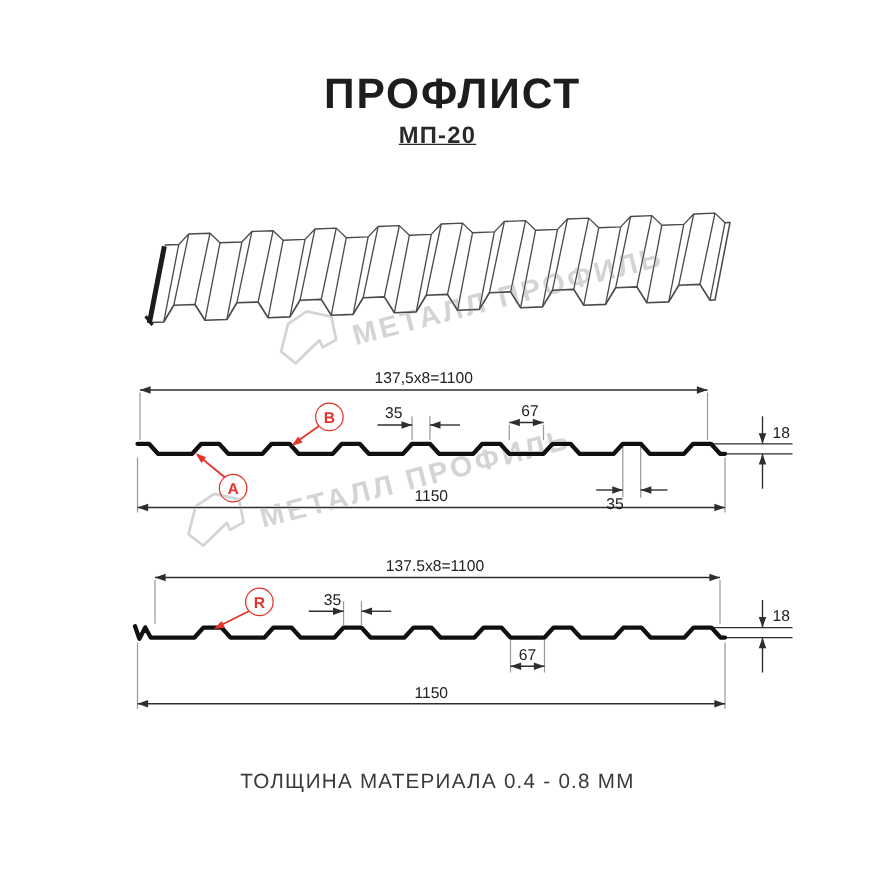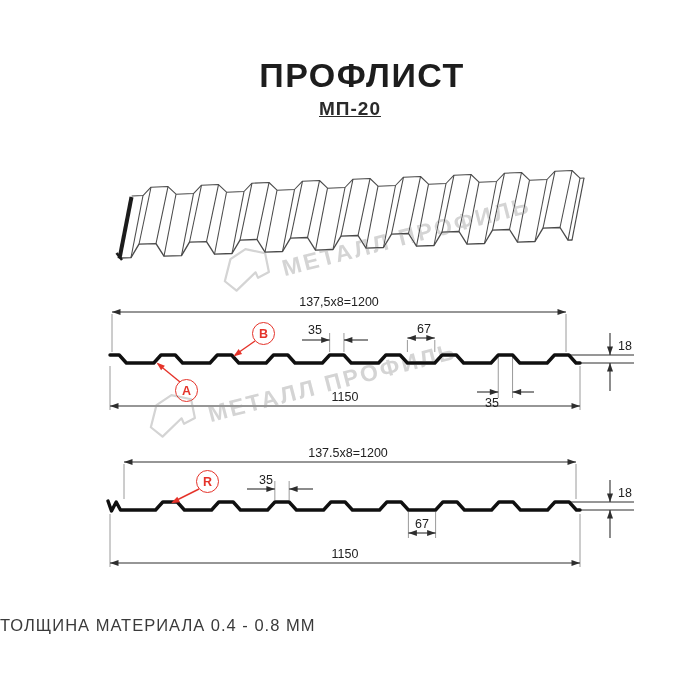--- a/index.html
+++ b/index.html
@@ -2,21 +2,21 @@
 <html><head>
 <meta charset="utf-8">
 <style>
   html,body{margin:0;padding:0;background:#fff;}
   .stage{position:relative;width:700px;height:700px;background:#fff;overflow:hidden;
          font-family:"Liberation Sans",sans-serif;}
   .title{position:absolute;left:0;right:0;top:56px;text-align:center;
          font-size:34px;font-weight:800;letter-spacing:1.5px;color:#1d1d1d;padding-left:24px;}
   .subtitle{position:absolute;left:0;right:0;top:98px;text-align:center;
          font-size:19px;font-weight:700;letter-spacing:1px;color:#2a2a2a;text-decoration:underline;}
-  .footer{position:absolute;left:0;right:0;top:616px;
+  .footer{position:absolute;left:0;right:0;top:616px;text-align:center;
          font-size:16.5px;font-weight:500;letter-spacing:1px;color:#3a3a3a;}
   #linework{position:absolute;left:0;top:0;z-index:1;}
   .dim{position:absolute;transform:translate(-50%,-50%);font-size:12.5px;color:#222;
        z-index:2;white-space:nowrap;}
   .tag{position:absolute;width:21px;height:21px;border:1.8px solid #e5332a;border-radius:50%;
        display:flex;align-items:center;justify-content:center;font-size:12.5px;font-weight:700;
        color:#e5332a;z-index:4;background:transparent;}
   .wm{position:absolute;display:flex;align-items:flex-end;gap:8px;
       transform:rotate(-14.5deg);transform-origin:0 100%;
       mix-blend-mode:darken;pointer-events:none;z-index:5;color:#d4d4d4;}
@@ -151,28 +151,28 @@
     <span>МЕТАЛЛ ПРОФИЛЬ</span>
   </div>
 
   <div class="wm" style="left: 150px; top: 398px; color: rgb(212, 212, 212);">
     <svg width="56" height="46" viewBox="0 0 56 46">
       <path d="M5,30 L16,10 L33,4 L51,13 L50,32 L38,35 L37,29 L14,42 Z" fill="none" stroke="currentColor" stroke-width="2.2" stroke-linejoin="round"></path>
     </svg>
     <span>МЕТАЛЛ ПРОФИЛЬ</span>
   </div>
 
-  <div class="dim" style="left:339px;top:302px;">137,5x8=1200</div>
+  <div class="dim" style="left:339px;top:302px;">137,5x8=1100</div>
   <div class="dim" style="left:315px;top:330px;">35</div>
   <div class="dim" style="left:424px;top:329px;">67</div>
   <div class="dim" style="left:625px;top:346px;">18</div>
   <div class="dim" style="left:492px;top:403px;">35</div>
   <div class="dim" style="left:345px;top:397px;">1150</div>
 
-  <div class="dim" style="left:348px;top:453px;">137.5x8=1200</div>
+  <div class="dim" style="left:348px;top:453px;">137.5x8=1100</div>
   <div class="dim" style="left:266px;top:480px;">35</div>
   <div class="dim" style="left:422px;top:524px;">67</div>
   <div class="dim" style="left:625px;top:493px;">18</div>
   <div class="dim" style="left:345px;top:554px;">1150</div>
 
   <div class="tag" style="left: 175px; top: 379px; border-color: rgb(229, 51, 42); color: rgb(229, 51, 42);">
       <span>A</span>
     </div>
   <div class="tag" style="left: 252px; top: 322px; border-color: rgb(229, 51, 42); color: rgb(229, 51, 42);">
       <span>B</span>

